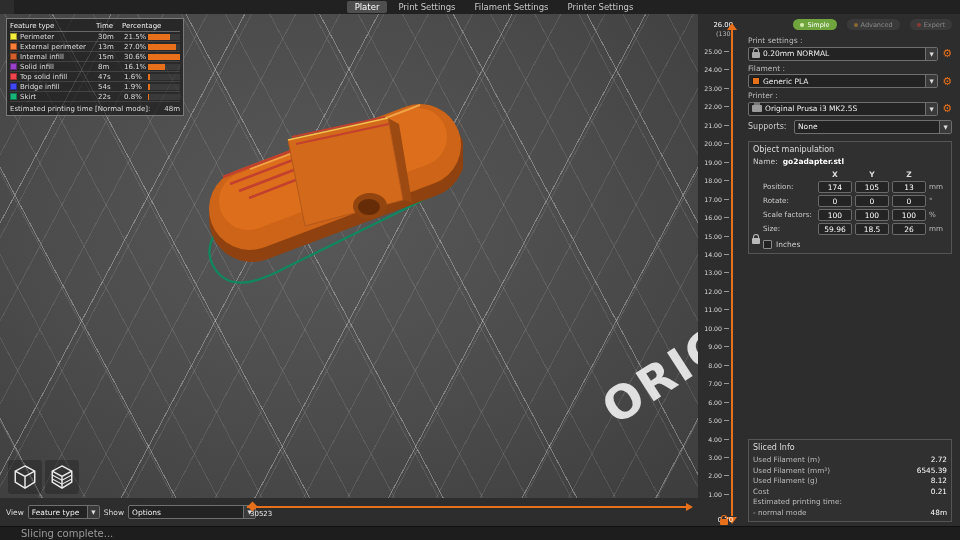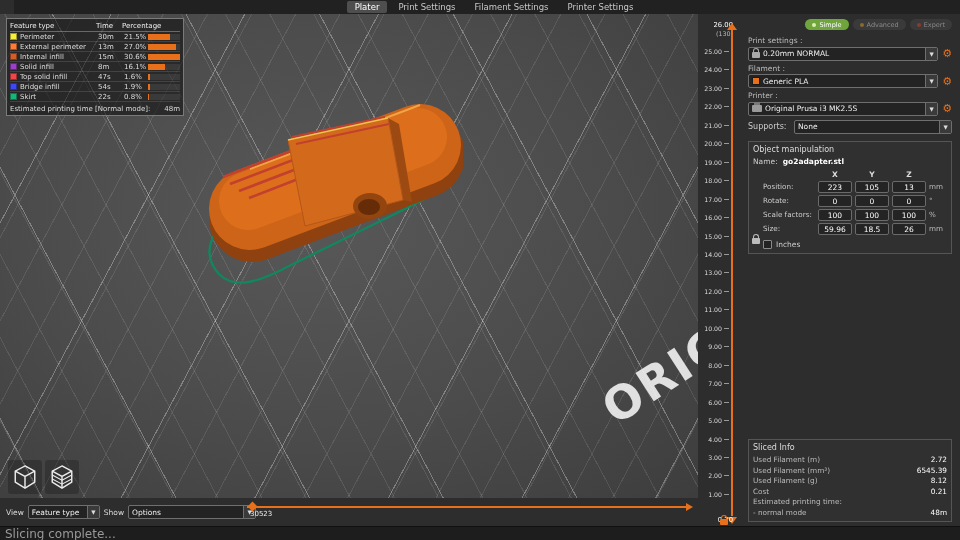--- a/index.html
+++ b/index.html
@@ -68,21 +68,21 @@
 #ls-bottom{position:absolute;right:9px;top:503px;text-align:right;font-size:6.8px;color:#fff;line-height:7.5px}
 .ls-handle{position:absolute;left:29px;width:0;height:0;border-left:5px solid transparent;border-right:5px solid transparent;cursor:pointer}
 .ls-handle.top{top:9px;border-bottom:7px solid #e8701a}
 .ls-handle.bottom{top:503px;border-top:7px solid #e8701a}
 .lockicon{position:absolute;width:8px;height:6px;background:#e8701a;border-radius:1px}
 .lockicon::before{content:"";position:absolute;left:1px;top:-4px;width:4px;height:4px;border:1.4px solid #e8701a;border-bottom:none;border-radius:3px 3px 0 0}
 #ls-lock{left:22px;top:505px}
 
 
 #panel{position:absolute;left:742px;top:14px;width:218px;height:512px;background:#2d2d2d;padding:3px 8px 4px 6px;display:flex;flex-direction:column;font-size:8px;color:#ccc;z-index:15}
-#modes{display:flex;justify-content:flex-end;gap:4px;margin:2px 0 3px}
+#modes{display:flex;justify-content:flex-end;gap:10px;margin:2px 0 3px}
 .pill{display:flex;align-items:center;gap:3px;font-size:6.5px;padding:1.5px 7px;border-radius:7px;background:#3a3a3a;color:#8a8a8a;cursor:pointer}
 .pill .dot{width:4px;height:4px;border-radius:50%;background:#666}
 .pill.simple{background:#6fa53c;color:#fff}
 .pill.simple .dot{background:#d8efad}
 .pill.advanced .dot{background:#8a6a30}
 .pill.expert .dot{background:#8a3a30}
 .flabel{margin:3px 0 1.5px;color:#bbb;font-size:7.5px}
 .crow{display:flex;align-items:center;gap:4px}
 .combo{flex:1;display:flex;align-items:center;height:14px;background:#232323;border:1px solid #6f6f6f;border-radius:2px;padding-left:3px;color:#f0f0f0;gap:3px;cursor:pointer;min-width:0}
 .ctext{flex:1;font-size:7.5px;white-space:nowrap;overflow:hidden}
@@ -111,21 +111,21 @@
 #om-lock::before{content:"";position:absolute;left:1px;top:-4px;width:4px;height:4px;border:1.2px solid #bbb;border-bottom:none;border-radius:3px 3px 0 0}
 #inches-row{display:flex;align-items:center;gap:4px;margin:5px 0 1px 10px;font-size:7.5px}
 .spacer{flex:1}
 #sliced{border:1px solid #555;background:#303030;padding:3px 4px}
 .si-row{display:flex;justify-content:space-between;font-size:7.3px;line-height:10.5px}
 .si-label{color:#bbb}
 .si-value{color:#fff}
 #export{margin-top:5px;height:17px;background:linear-gradient(#e4e4e4,#bdbdbd);border:1px solid #8a8a8a;border-radius:3px;color:#1a1a1a;font-size:8px;font-weight:bold;display:flex;align-items:center;justify-content:center;cursor:pointer}
 
 
-#statusbar{position:absolute;left:0;top:526px;width:960px;height:14px;background:#1d1d1d;border-top:1px solid #101010;font-size:12px;color:#999;display:flex;align-items:center;padding-left:5px;z-index:40}
+#statusbar{position:absolute;left:0;top:526px;width:960px;height:14px;background:#1d1d1d;border-top:1px solid #101010;font-size:10px;color:#999;display:flex;align-items:center;padding-left:21px;z-index:40}
 </style>
 </head>
 <body>
 
 <div id="app">
 
   <div id="tabbar">
     <div id="tabs" style="display: flex; gap: 3px;">
         <div class="tab active">Plater</div>
         <div class="tab">Print Settings</div>
@@ -465,21 +465,21 @@
       </div>
       <div id="om-wrap">
         <div id="om-lock"></div>
         <div id="om-grid">
             <span class="om-blank"></span>
             <span class="om-head">X</span>
             <span class="om-head">Y</span>
             <span class="om-head">Z</span>
             <span class="om-blank"></span>
             <span class="om-label">Position:</span>
-            <span class="om-input">223</span>
+            <span class="om-input">174</span>
             <span class="om-input">105</span>
             <span class="om-input">13</span>
             <span class="om-unit">mm</span>
             <span class="om-label">Rotate:</span>
             <span class="om-input">0</span>
             <span class="om-input">0</span>
             <span class="om-input">0</span>
             <span class="om-unit">°</span>
             <span class="om-label">Scale factors:</span>
             <span class="om-input">100</span>

